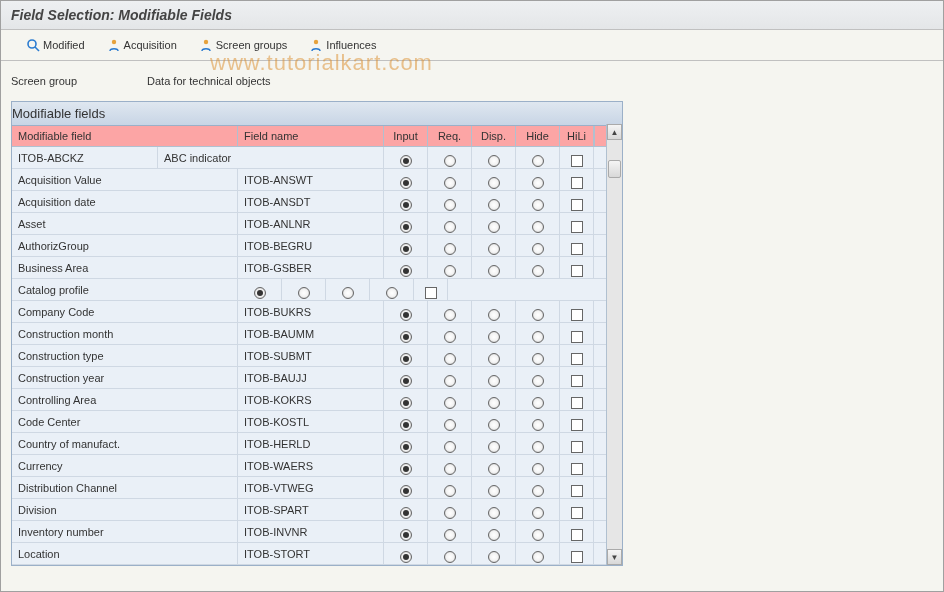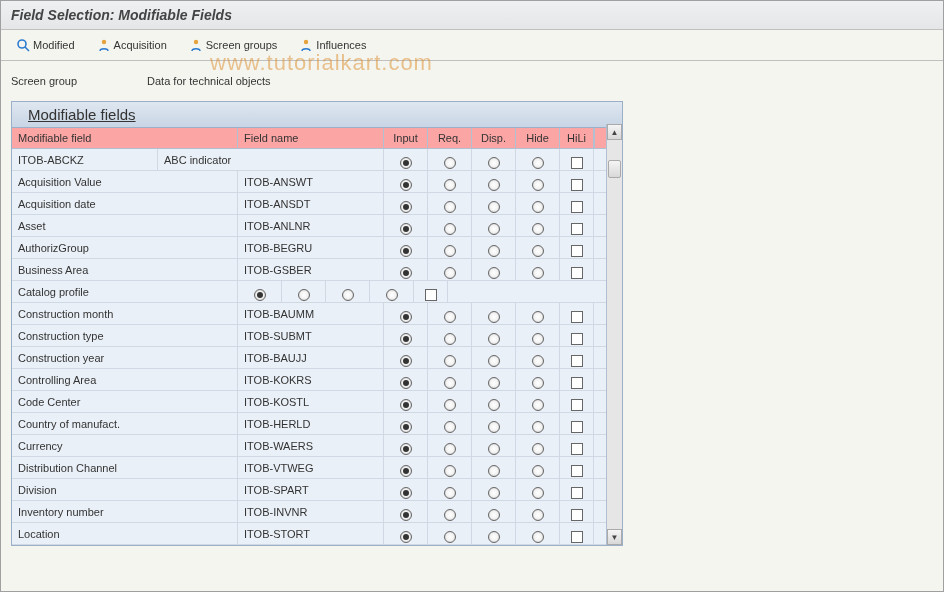--- a/index.html
+++ b/index.html
@@ -24,21 +24,21 @@
       padding: 6px 10px;
       border-bottom: 1px solid #c0c0c0;
       font-size: 14px;
       font-weight: bold;
       font-style: italic;
       color: #444;
     }
     .toolbar {
       display: flex;
       gap: 16px;
-      padding: 6px 12px;
+      padding: 6px 22px;
       border-bottom: 1px solid #c0c0c0;
       align-items: center;
     }
     .toolbar-btn {
       display: flex;
       align-items: center;
       gap: 3px;
       cursor: pointer;
       font-size: 11px;
       color: #333;
@@ -54,25 +54,24 @@
     }
     .panel {
       margin: 4px 10px;
       background: #e8eef5;
       border: 1px solid #9bb0c8;
       width: 612px;
       position: relative;
     }
     .panel-header {
       background: linear-gradient(#dfe7f0, #c8d5e5);
-      padding: 4px 16px;
-      font-size: 15px;
+      padding: 4px 0;
+      font-size: 13px;
       color: #333;
       border-bottom: 1px solid #9bb0c8;
-      text-decoration: underline;
     }
     .grid-head {
       display: flex;
       background: #fca5a5;
       border-bottom: 1px solid #b0c0d0;
     }
     .grid-head .col {
       padding: 4px 6px;
       border-right: 1px solid #b0c0d0;
       font-size: 11px;
@@ -270,20 +269,29 @@
         </div>
         <div class="grid-row">
           <div class="col c-field">Catalog profile</div>
           <div class="col c-r"><span class="radio on"></span></div>
           <div class="col c-r"><span class="radio"></span></div>
           <div class="col c-r"><span class="radio"></span></div>
           <div class="col c-r"><span class="radio"></span></div>
           <div class="col c-chk"><span class="chk"></span></div>
         </div>
         <div class="grid-row">
+          <div class="col c-field">Company Code</div>
+          <div class="col c-name">ITOB-BUKRS</div>
+          <div class="col c-r"><span class="radio on"></span></div>
+          <div class="col c-r"><span class="radio"></span></div>
+          <div class="col c-r"><span class="radio"></span></div>
+          <div class="col c-r"><span class="radio"></span></div>
+          <div class="col c-chk"><span class="chk"></span></div>
+        </div>
+        <div class="grid-row">
           <div class="col c-field">Construction month</div>
           <div class="col c-name">ITOB-BAUMM</div>
           <div class="col c-r"><span class="radio on"></span></div>
           <div class="col c-r"><span class="radio"></span></div>
           <div class="col c-r"><span class="radio"></span></div>
           <div class="col c-r"><span class="radio"></span></div>
           <div class="col c-chk"><span class="chk"></span></div>
         </div>
         <div class="grid-row">
           <div class="col c-field">Construction type</div>

